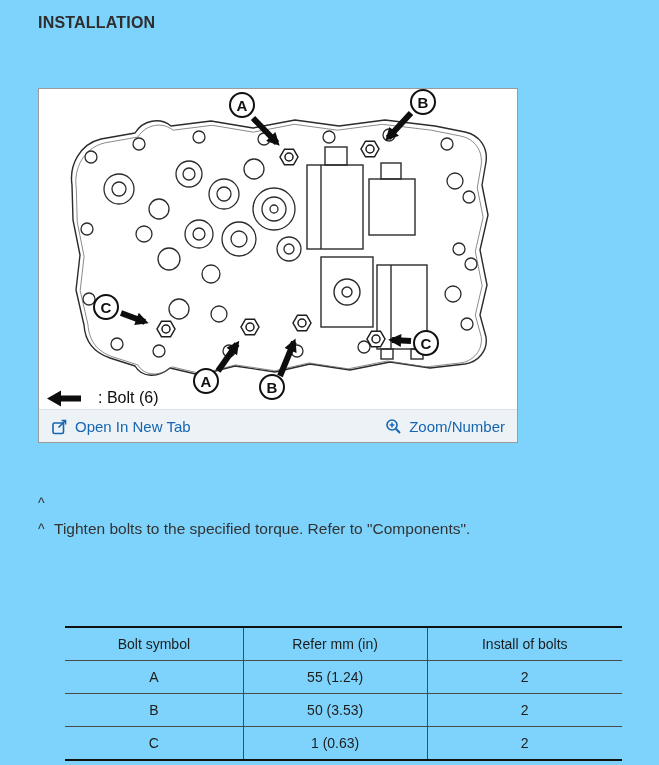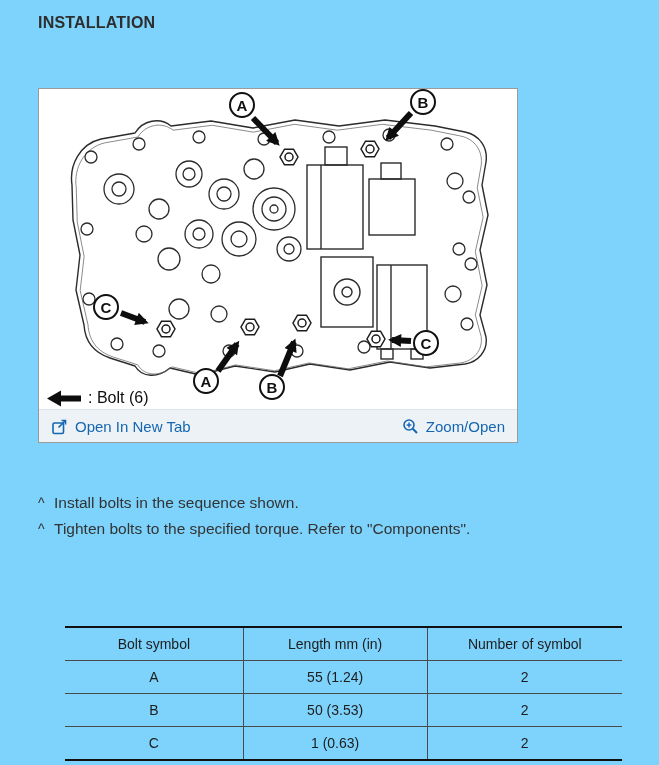--- a/index.html
+++ b/index.html
@@ -15,21 +15,21 @@
 
   .callout { position:absolute; width:22px; height:22px; border:2px solid #101010; border-radius:50%; background:#fff;
              display:flex; align-items:center; justify-content:center; font-weight:bold; font-size:15px; color:#101010; z-index:3; }
   .co-a-top   { left:190px; top:3px; }
   .co-b-top   { left:371px; top:0px; }
   .co-c-left  { left:54px;  top:205px; }
   .co-a-bot   { left:154px; top:279px; }
   .co-b-bot   { left:220px; top:285px; }
   .co-c-right { left:374px; top:241px; }
 
-  .legend { position:absolute; left:8px; bottom:3px; display:flex; align-items:center; gap:7px; font-size:16px; color:#0d0d0d; z-index:2; }
+  .legend { position:absolute; left:8px; bottom:3px; display:flex; align-items:center; gap:17px; font-size:16px; color:#0d0d0d; z-index:2; }
 
   .figure-toolbar { position:absolute; left:0; right:0; bottom:0; height:33px; background:#edf2f7; border-top:1px solid #dde3ea;
                     display:flex; align-items:center; justify-content:space-between; padding:0 12px; box-sizing:border-box; }
   .tb-link { display:flex; align-items:center; gap:7px; color:#1566b0; font-size:15px; cursor:pointer; }
   .tb-link svg { display:block; }
 
   
   .body-text { position:absolute; left:38px; top:490px; font-size:15.5px; line-height:26px; color:#333; }
   .bullet-line { display:flex; }
   .bullet-marker { width:16px; color:#333; font-size:14px; }
@@ -178,48 +178,47 @@
         </svg>
         <span>Open In New Tab</span>
       </span>
       <span class="tb-link">
         <svg width="17" height="17" viewBox="0 0 17 17">
           <circle cx="7" cy="7" r="5" fill="none" stroke="#1566b0" stroke-width="1.6"></circle>
           <line x1="7" y1="4.6" x2="7" y2="9.4" stroke="#1566b0" stroke-width="1.4"></line>
           <line x1="4.6" y1="7" x2="9.4" y2="7" stroke="#1566b0" stroke-width="1.4"></line>
           <line x1="10.8" y1="10.8" x2="15" y2="15" stroke="#1566b0" stroke-width="2"></line>
         </svg>
-        <span>Zoom/Open</span>
+        <span>Zoom/Number</span>
       </span>
     </div>
   </div>
 
   <div class="body-text">
     <div class="bullet-line">
       <span class="bullet-marker">^</span>
-      <span>Install bolts in the sequence shown.</span>
     </div>
     <div class="bullet-line">
       <span class="bullet-marker">^</span>
       <span>Tighten bolts to the specified torque. Refer to "Components".</span>
     </div>
   </div>
 
   <div class="table-wrap">
     <table class="bolt-table">
       <colgroup>
           <col class="c1">
           <col class="c2">
           <col class="c3">
         </colgroup>
       <thead>
           <tr>
             <th>Bolt symbol</th>
-            <th>Length mm (in)</th>
-            <th>Number of symbol</th>
+            <th>Refer mm (in)</th>
+            <th>Install of bolts</th>
           </tr>
         </thead>
       <tbody>
           <tr>
             <td>A</td>
             <td>55 (1.24)</td>
             <td>2</td>
           </tr>
           <tr>
             <td>B</td>

